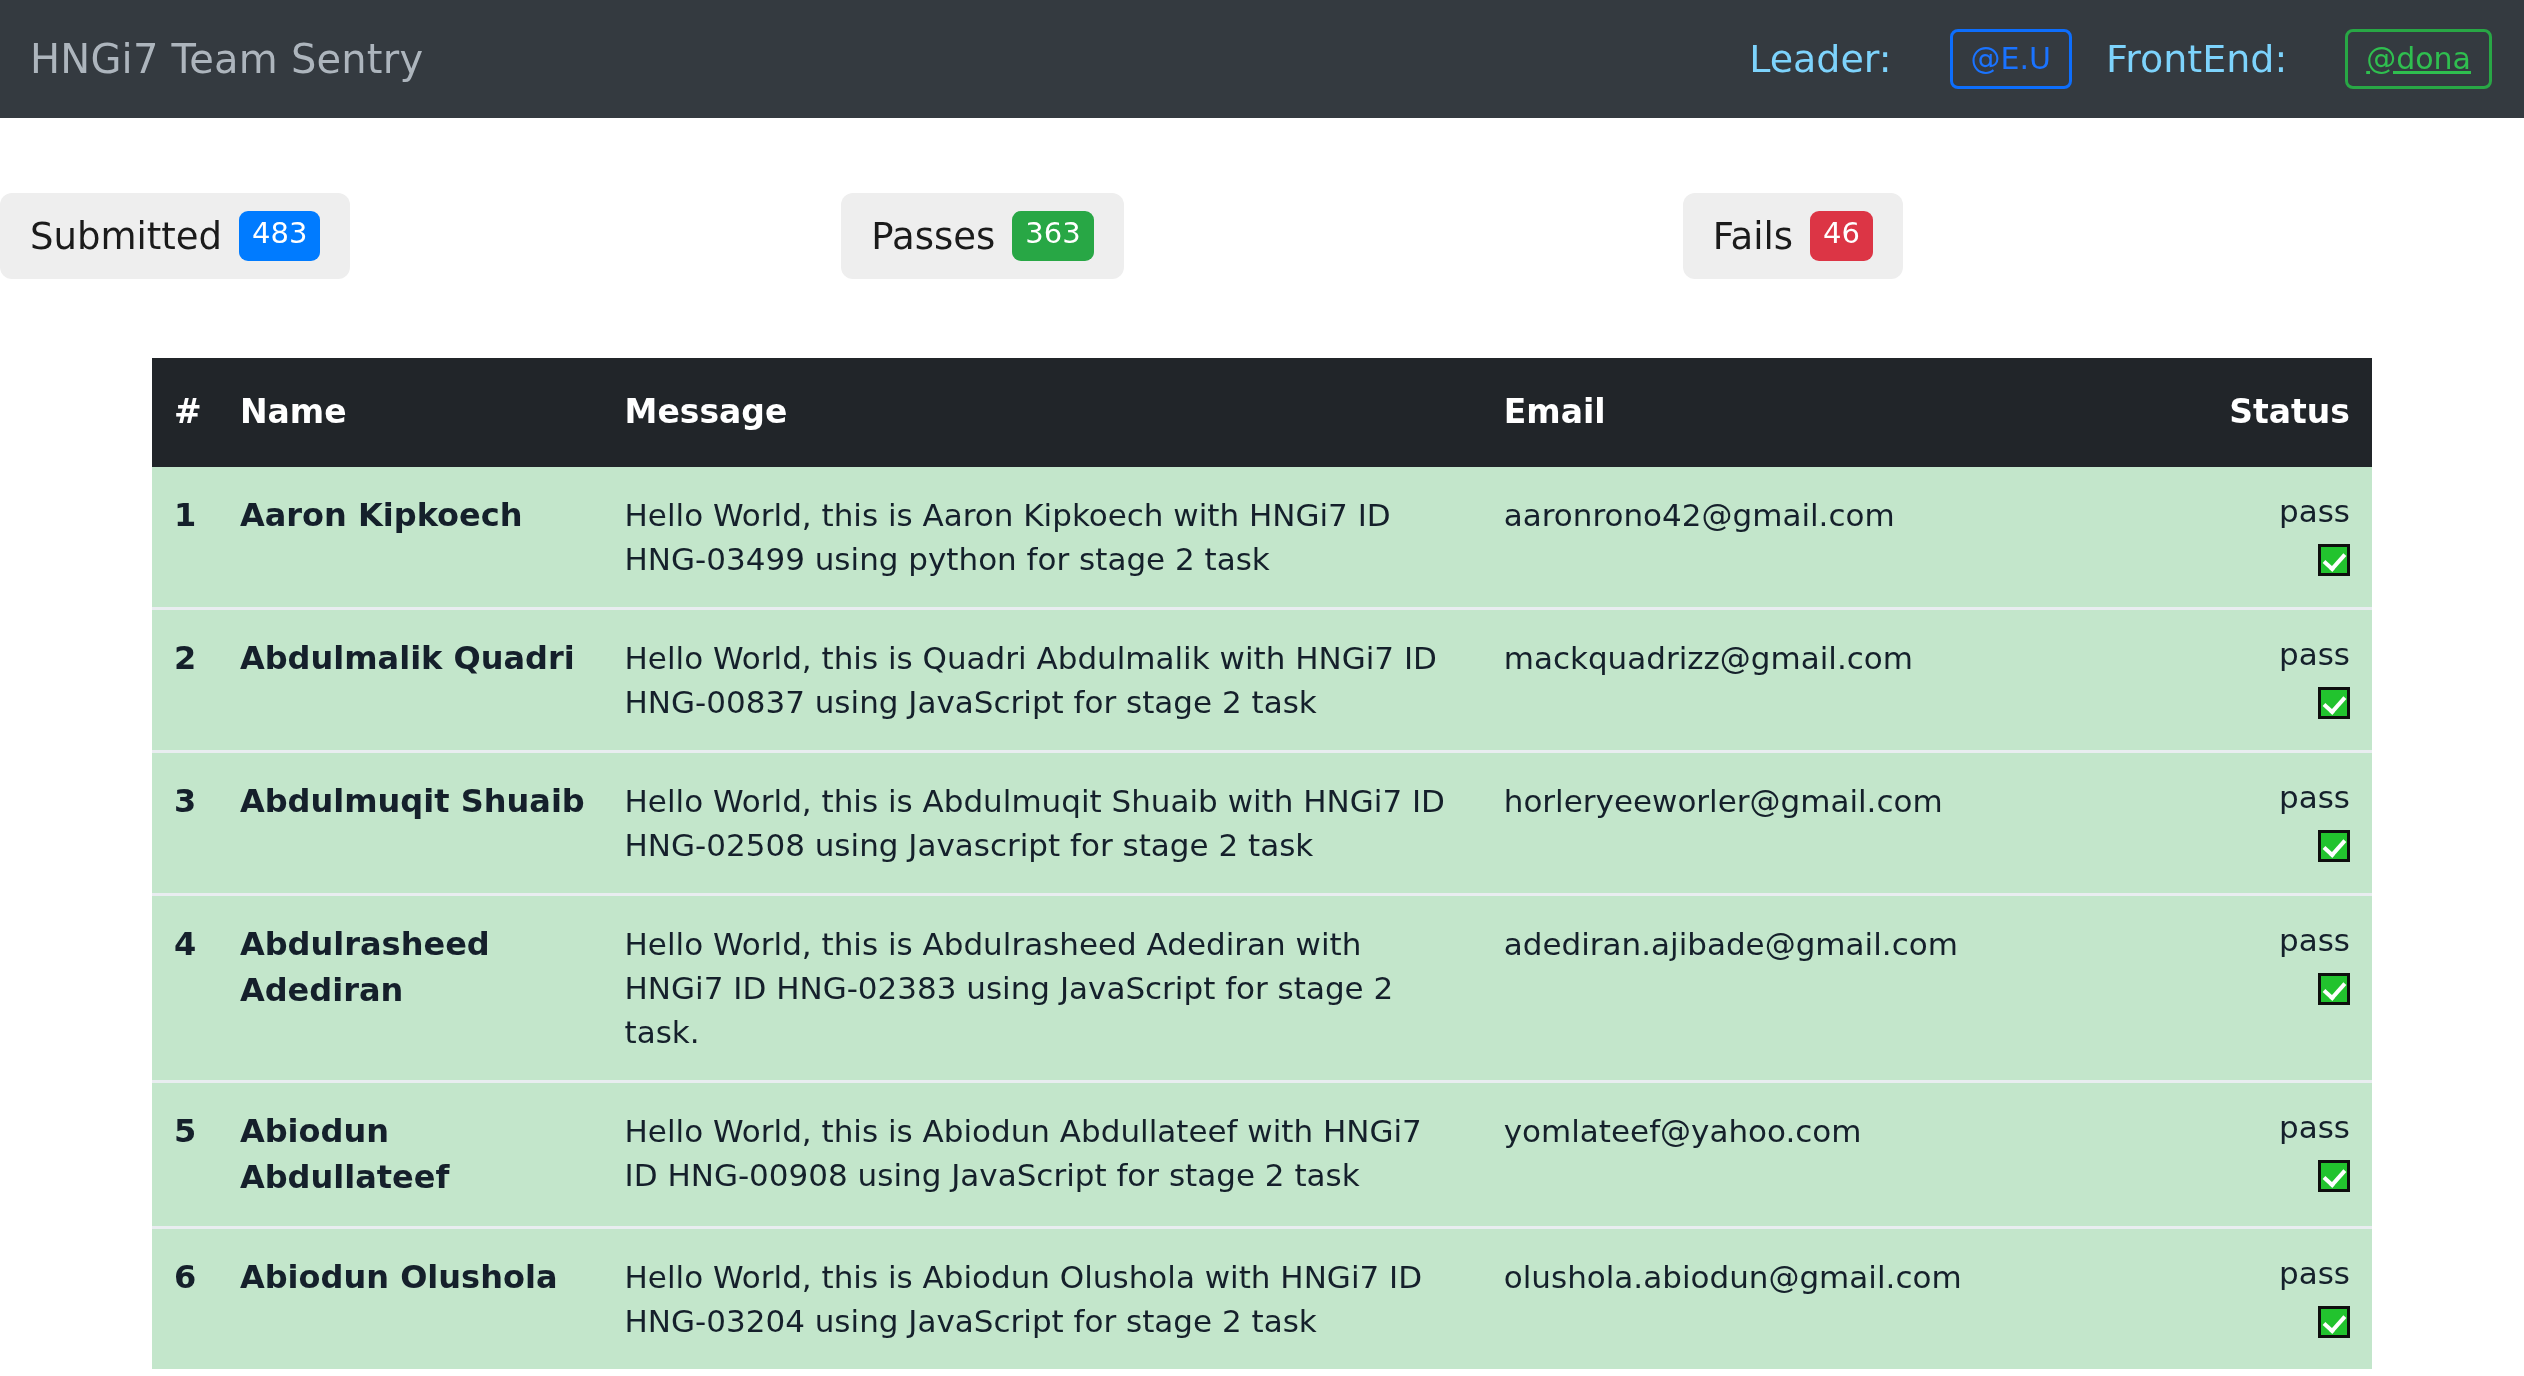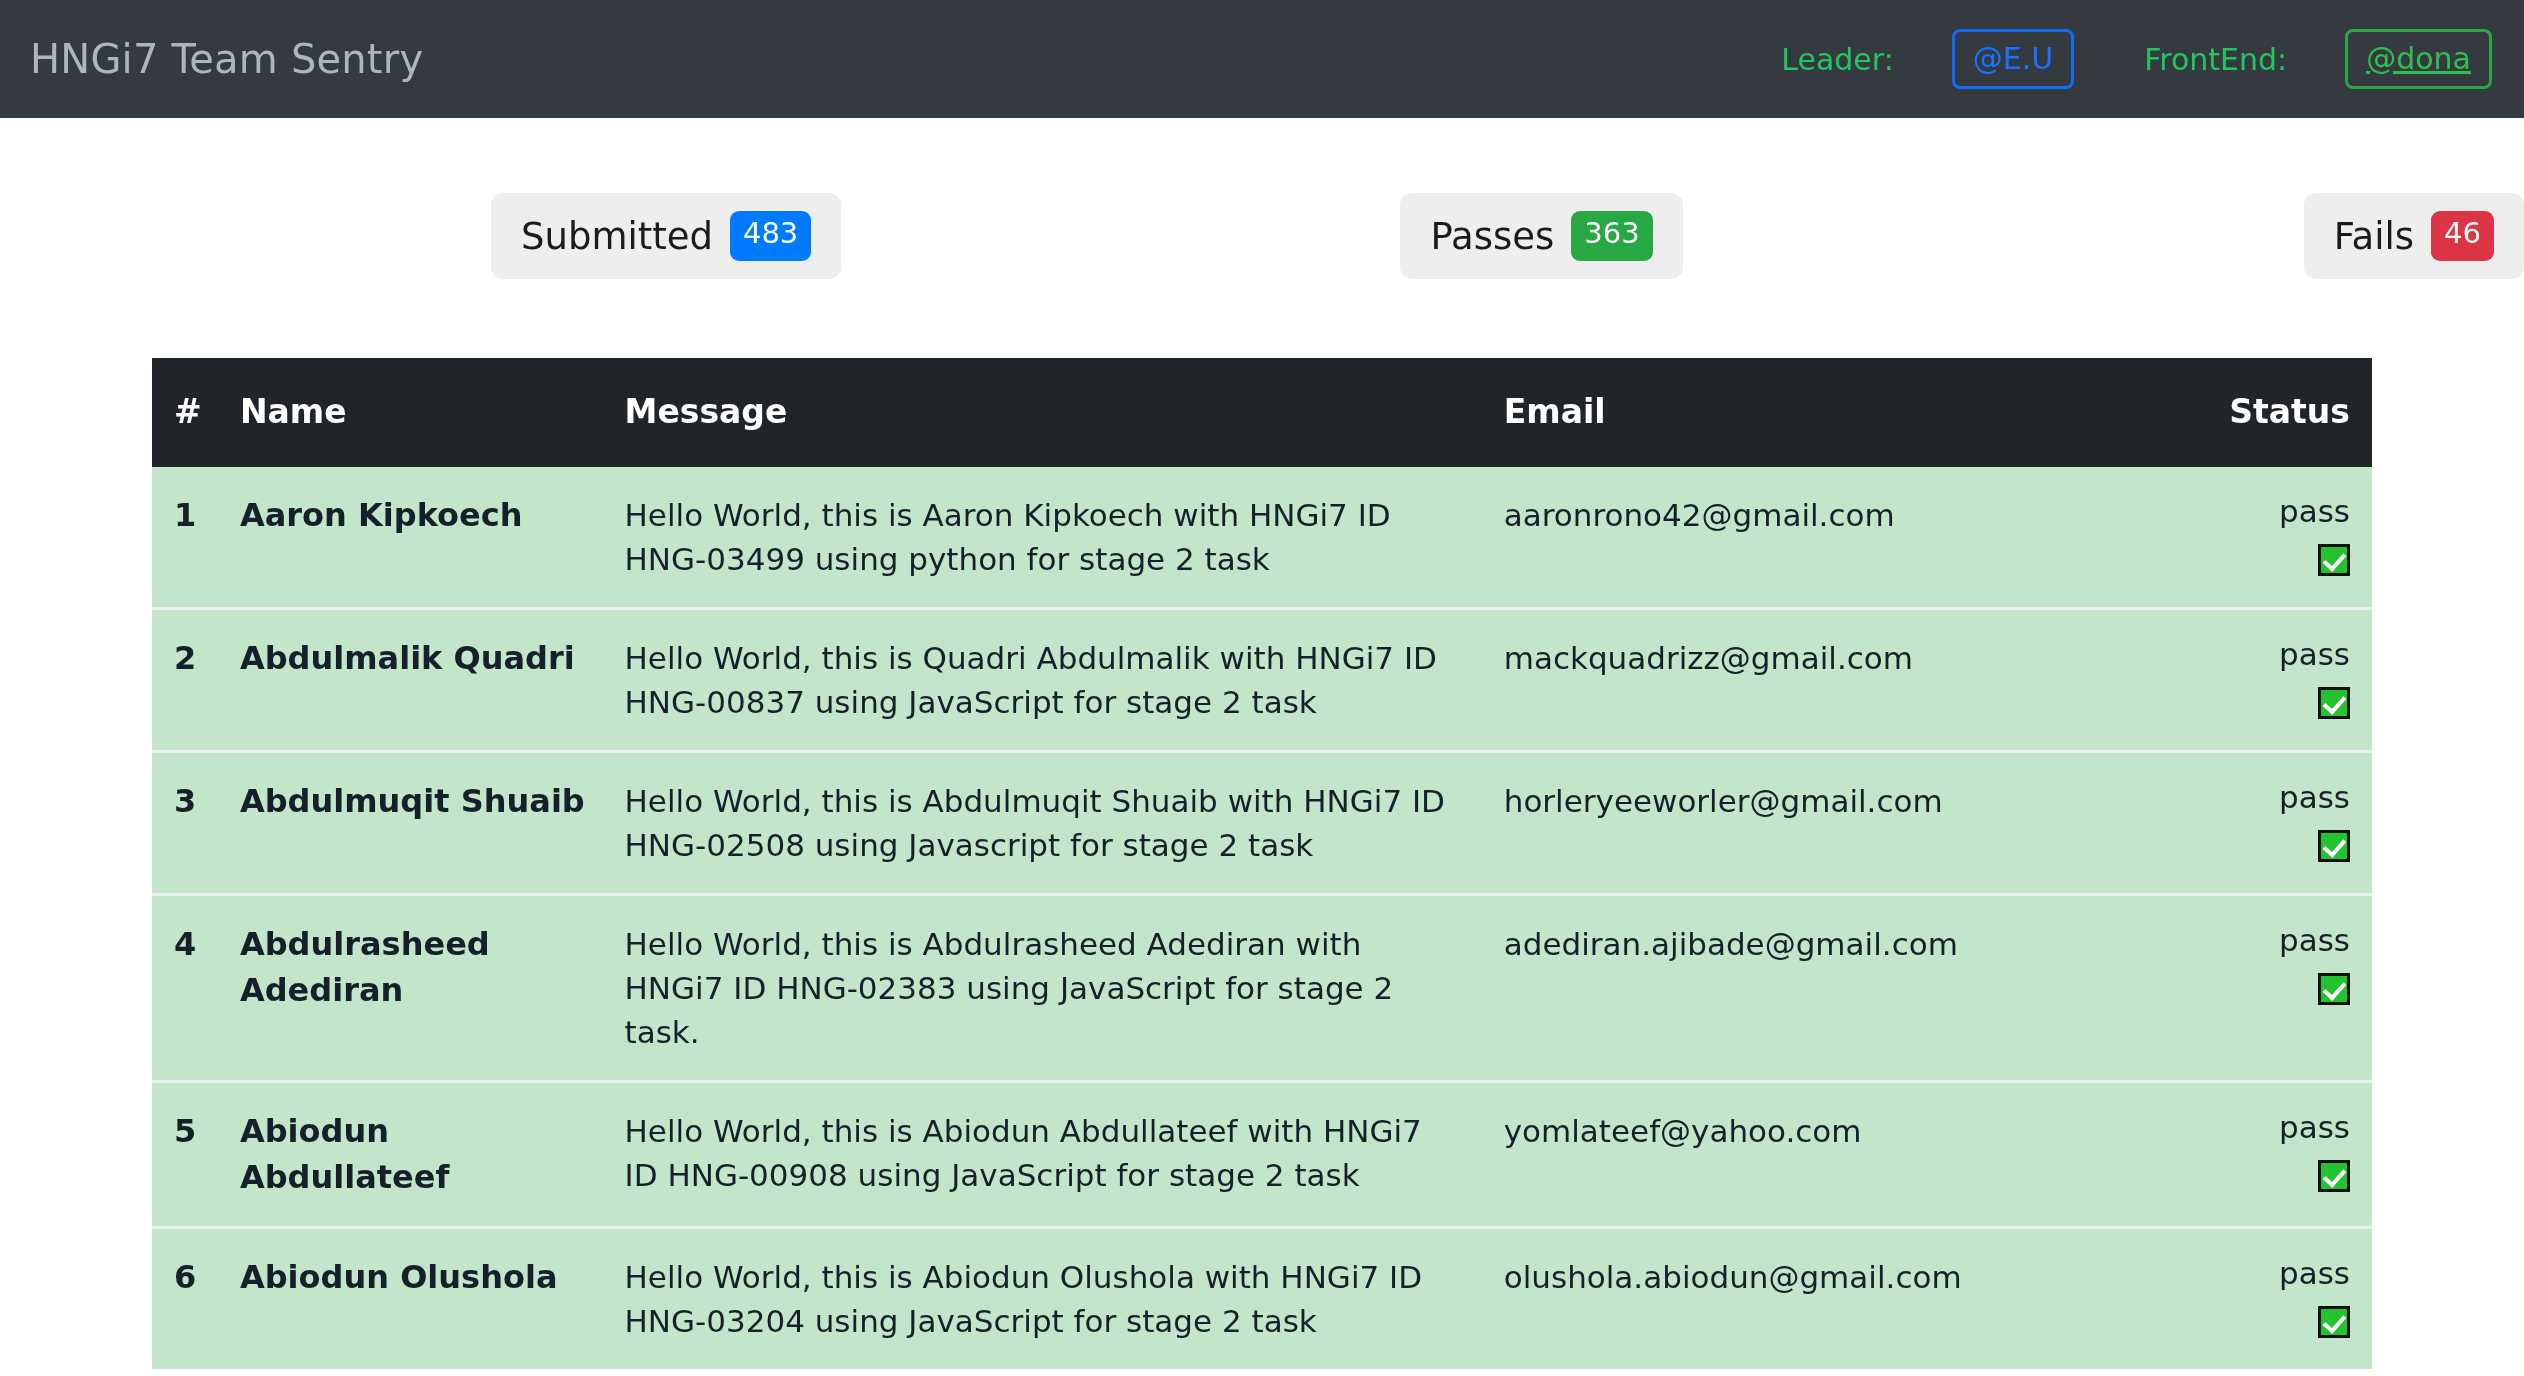--- a/index.html
+++ b/index.html
@@ -32,25 +32,24 @@
     display: flex;
     align-items: center;
     gap: 0px;
   }
   .nav-group {
     display: flex;
     align-items: center;
     margin-left: 34px;
   }
   .nav-label {
-    color: #22c55e;
-    font-size: 30px;
+    color: #7dd3fc;
+    font-size: 38px;
     margin-right: 10px;
     white-space: nowrap;
-    margin-left: 36px;
   }
   .nav-pill {
     border-radius: 8px;
     padding: 12px 18px;
     font-size: 30px;
     background: transparent;
     white-space: nowrap;
     line-height: 1;
     margin-left: 48px;
   }
@@ -61,21 +60,21 @@
   
   .stats {
     display: flex;
     align-items: flex-start;
     padding: 75px 0 0 0;
     height: 240px;
   }
   .stat-cell {
     flex: 1 1 0;
     display: flex;
-    justify-content: flex-end;
+    justify-content: flex-start;
   }
   .stat-box {
     background: #eeeeee;
     border-radius: 12px;
     padding: 18px 30px;
     display: inline-flex;
     align-items: center;
     gap: 17px;
     font-size: 37px;
     color: #1b1b1b;

